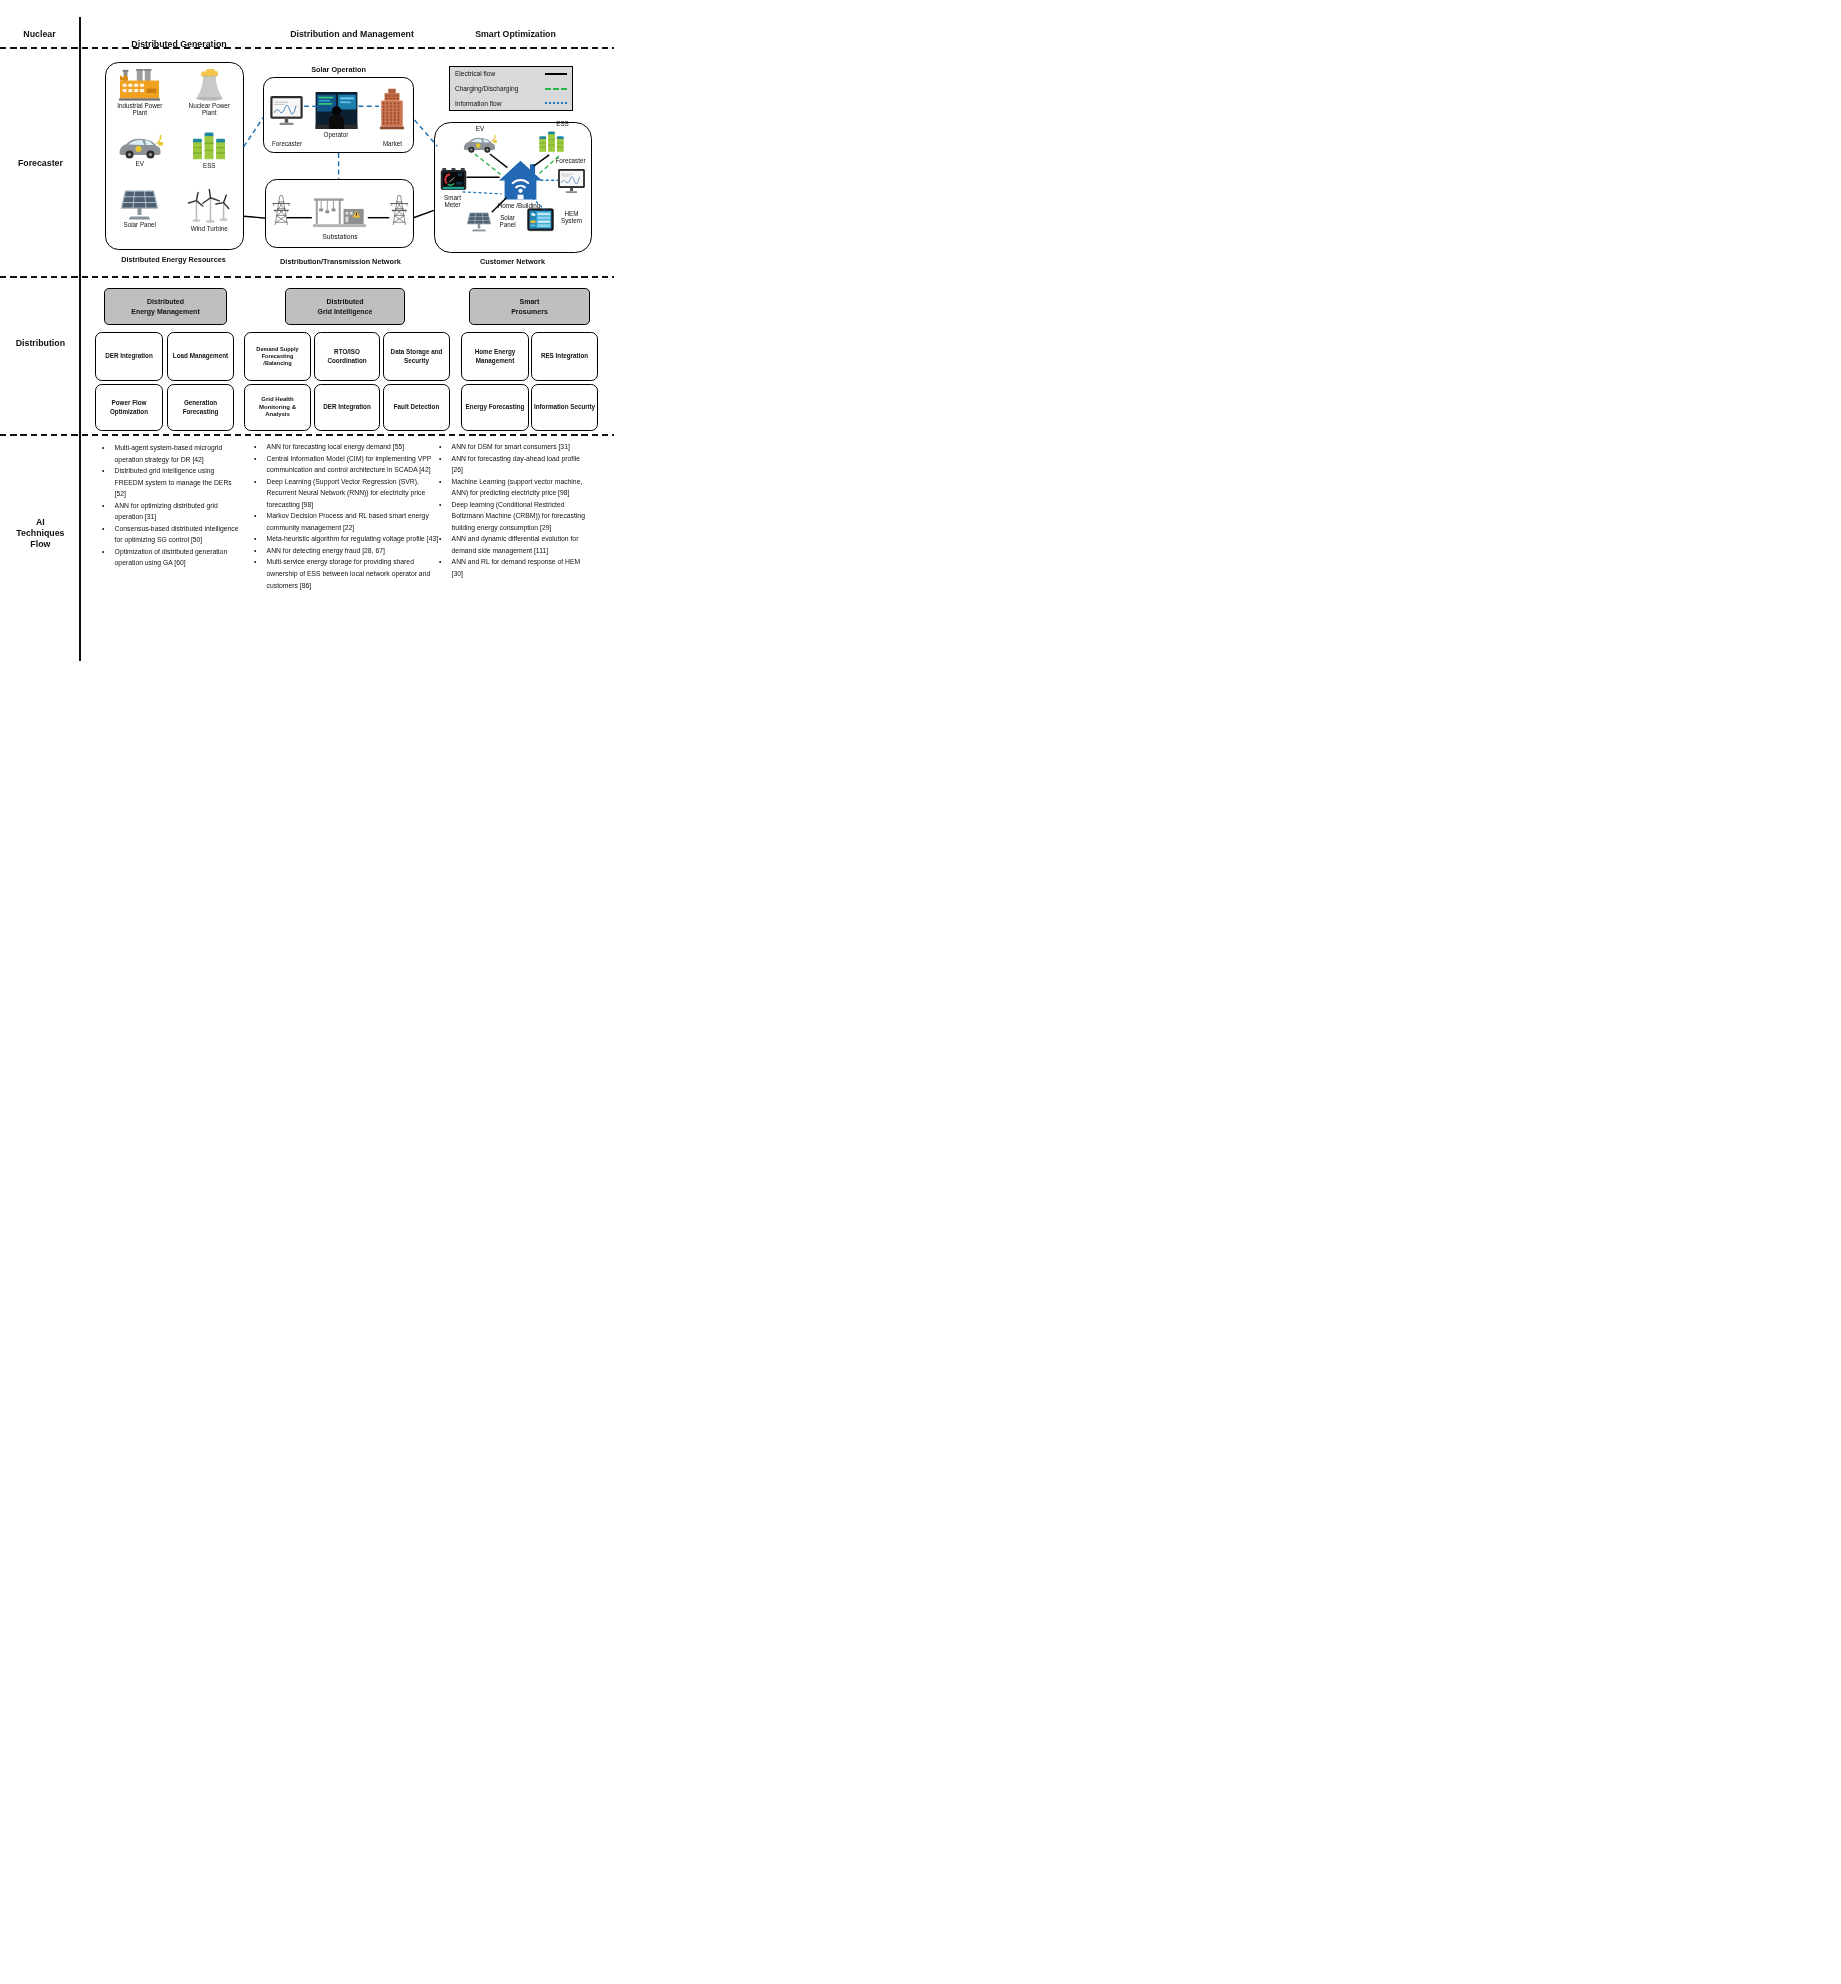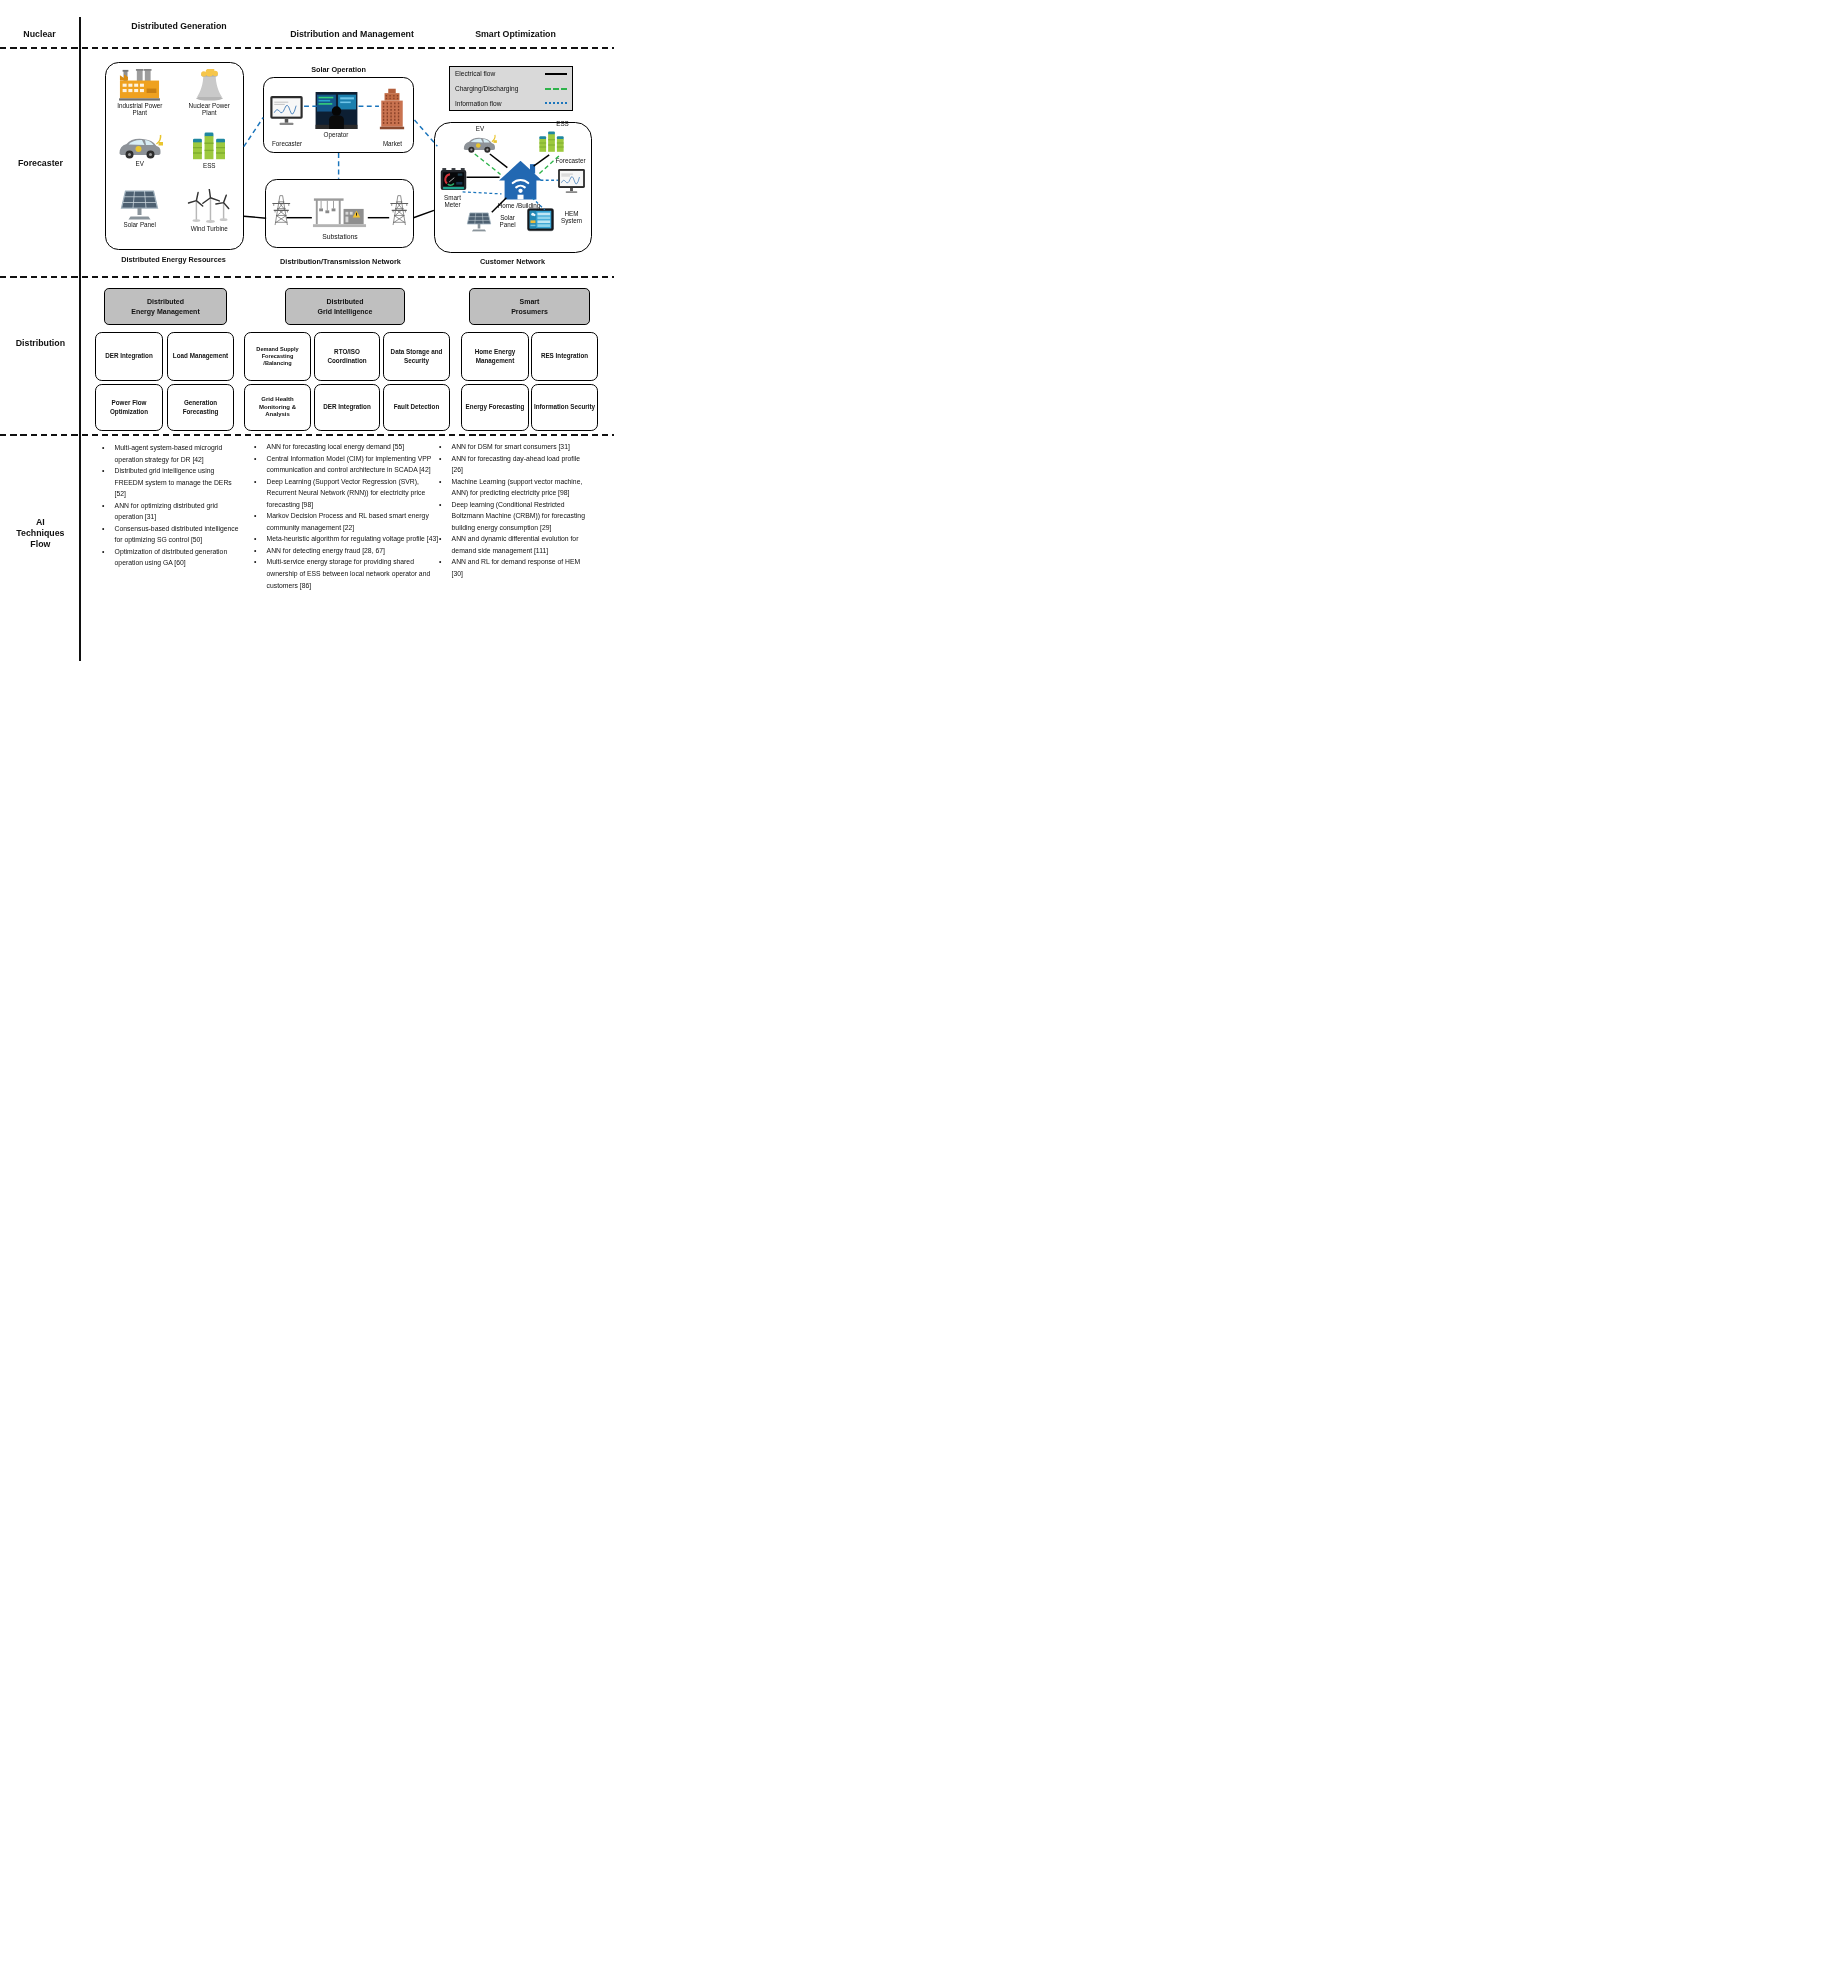--- a/index.html
+++ b/index.html
@@ -207,21 +207,21 @@
         <rect x="9" y="43" width="13" height="4" fill="#7cc3dd"></rect>
   </symbol>
 </defs>
 </svg>
 
 <div class="canvas">
 
   <div class="vline"></div>
 
   <div class="hdr" style="left:0;top:29px;width:79px;">Nuclear</div>
-  <div class="hdr" style="left:106px;top:21px;width:146px;">Distributed Generation</div>
+  <div class="hdr" style="left:106px;top:39px;width:146px;">Distributed Generation</div>
   <div class="hdr" style="left:262px;top:29px;width:180px;">Distribution and Management</div>
   <div class="hdr" style="left:441px;top:29px;width:149px;">Smart Optimization</div>
   <div class="dash" style="left:0;top:47px;width:614px;"></div>
 
   <div class="seclbl" style="left:2.4px;top:158px;width:76px;">Forecaster</div>
   <div class="seclbl" style="left:2.4px;top:338px;width:76px;">Distribution</div>
   <div class="seclbl" style="left:2.4px;top:517px;width:76px;">
     <div>AI</div>
     <div>Techniques</div>
     <div>Flow</div>

